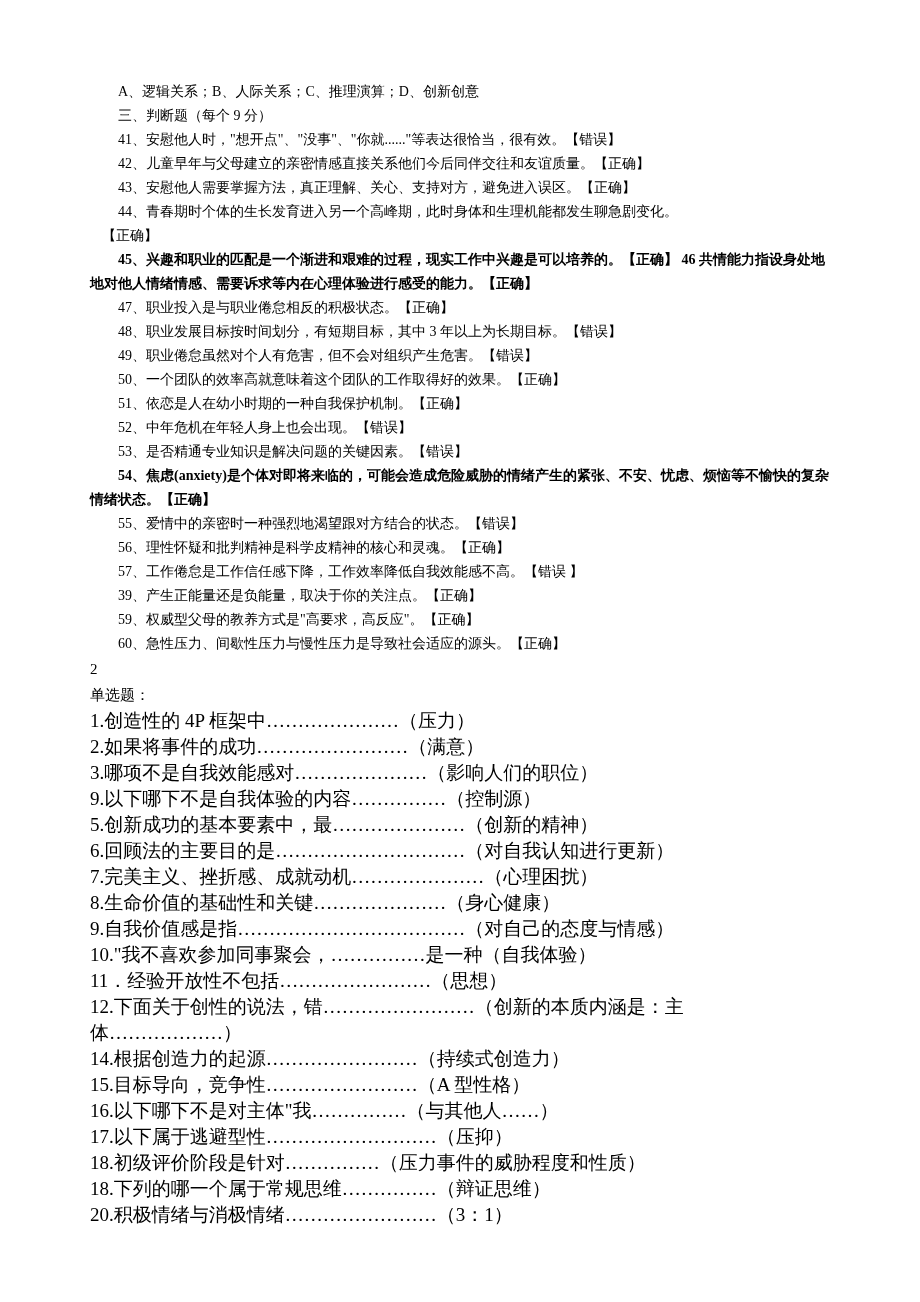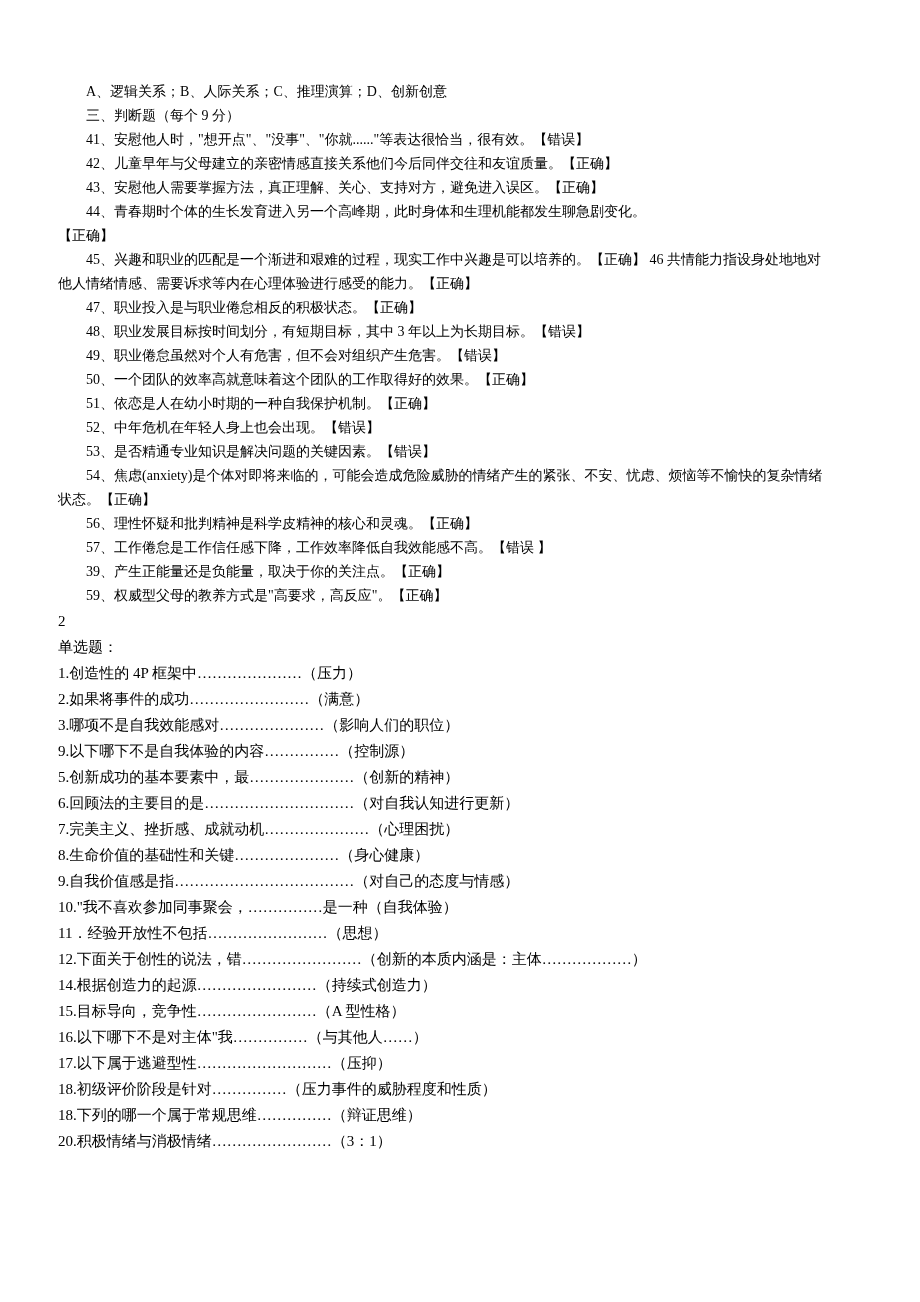--- a/index.html
+++ b/index.html
@@ -4,70 +4,73 @@
 <style>
   body {
     margin: 0;
     padding: 0;
     background: #ffffff;
     font-family: "SimSun", "宋体", serif;
     color: #000;
     width: 920px;
   }
   .page {
-    padding: 80px 90px 60px 58px;
+    padding: 80px 90px 60px 90px;
     box-sizing: border-box;
     width: 920px;
   }
   .line {
     font-size: 14px;
     line-height: 24px;
     text-indent: 2em;
   }
   .line.noindent {
     text-indent: 0;
+    margin-left: 12px;
   }
   .section2-title {
     font-size: 15px;
     line-height: 26px;
     text-indent: 0;
   }
   .qline {
-    font-size: 15px;
+    font-size: 19px;
     line-height: 26px;
     text-indent: 0;
   }
 </style>
 </head>
 <body>
 
 <div class="page">
   <div class="line">A、逻辑关系；B、人际关系；C、推理演算；D、创新创意</div>
   <div class="line">三、判断题（每个 9 分）</div>
 
   <div class="line">41、安慰他人时，"想开点"、"没事"、"你就......"等表达很恰当，很有效。【错误】</div>
   <div class="line">42、儿童早年与父母建立的亲密情感直接关系他们今后同伴交往和友谊质量。【正确】</div>
   <div class="line">43、安慰他人需要掌握方法，真正理解、关心、支持对方，避免进入误区。【正确】</div>
   <div class="line">44、青春期时个体的生长发育进入另一个高峰期，此时身体和生理机能都发生聊急剧变化。</div>
   <div class="line noindent">【正确】</div>
 
-  <div class="line" style="text-indent:2em;">45、兴趣和职业的匹配是一个渐进和艰难的过程，现实工作中兴趣是可以培养的。【正确】  46 共情能力指设身处地地对他人情绪情感、需要诉求等内在心理体验进行感受的能力。【正确】</div>
+  <div class="line" style="text-indent:2em;font-weight:bold;">45、兴趣和职业的匹配是一个渐进和艰难的过程，现实工作中兴趣是可以培养的。【正确】  46 共情能力指设身处地地对他人情绪情感、需要诉求等内在心理体验进行感受的能力。【正确】</div>
 
   <div class="line">47、职业投入是与职业倦怠相反的积极状态。【正确】</div>
   <div class="line">48、职业发展目标按时间划分，有短期目标，其中 3 年以上为长期目标。【错误】</div>
   <div class="line">49、职业倦怠虽然对个人有危害，但不会对组织产生危害。【错误】</div>
   <div class="line">50、一个团队的效率高就意味着这个团队的工作取得好的效果。【正确】</div>
   <div class="line">51、依恋是人在幼小时期的一种自我保护机制。【正确】</div>
   <div class="line">52、中年危机在年轻人身上也会出现。【错误】</div>
   <div class="line">53、是否精通专业知识是解决问题的关键因素。【错误】</div>
-  <div class="line" style="text-indent:2em;">54、焦虑(anxiety)是个体对即将来临的，可能会造成危险威胁的情绪产生的紧张、不安、忧虑、烦恼等不愉快的复杂情绪状态。【正确】</div>
+  <div class="line" style="text-indent:2em;font-weight:bold;">54、焦虑(anxiety)是个体对即将来临的，可能会造成危险威胁的情绪产生的紧张、不安、忧虑、烦恼等不愉快的复杂情绪状态。【正确】</div>
+  <div class="line">55、爱情中的亲密时一种强烈地渴望跟对方结合的状态。【错误】</div>
   <div class="line">56、理性怀疑和批判精神是科学皮精神的核心和灵魂。【正确】</div>
   <div class="line">57、工作倦怠是工作信任感下降，工作效率降低自我效能感不高。【错误 】</div>
   <div class="line">39、产生正能量还是负能量，取决于你的关注点。【正确】</div>
   <div class="line">59、权威型父母的教养方式是"高要求，高反应"。【正确】</div>
+  <div class="line">60、急性压力、间歇性压力与慢性压力是导致社会适应的源头。【正确】</div>
 
   <div class="section2-title">2</div>
   <div class="section2-title">单选题：</div>
 
   <div class="qline">1.创造性的 4P 框架中…………………（压力）</div>
   <div class="qline">2.如果将事件的成功……………………（满意）</div>
   <div class="qline">3.哪项不是自我效能感对…………………（影响人们的职位）</div>
   <div class="qline">9.以下哪下不是自我体验的内容……………（控制源）</div>
   <div class="qline">5.创新成功的基本要素中，最…………………（创新的精神）</div>
   <div class="qline">6.回顾法的主要目的是…………………………（对自我认知进行更新）</div>

